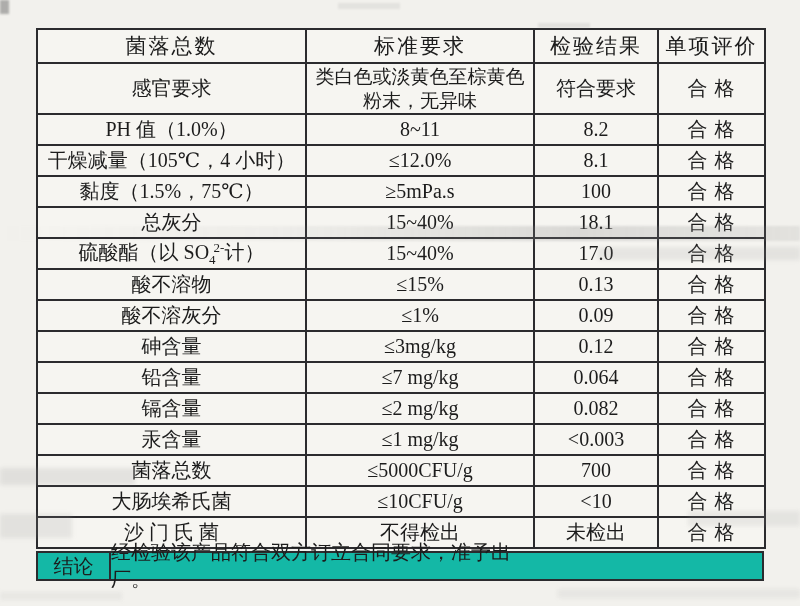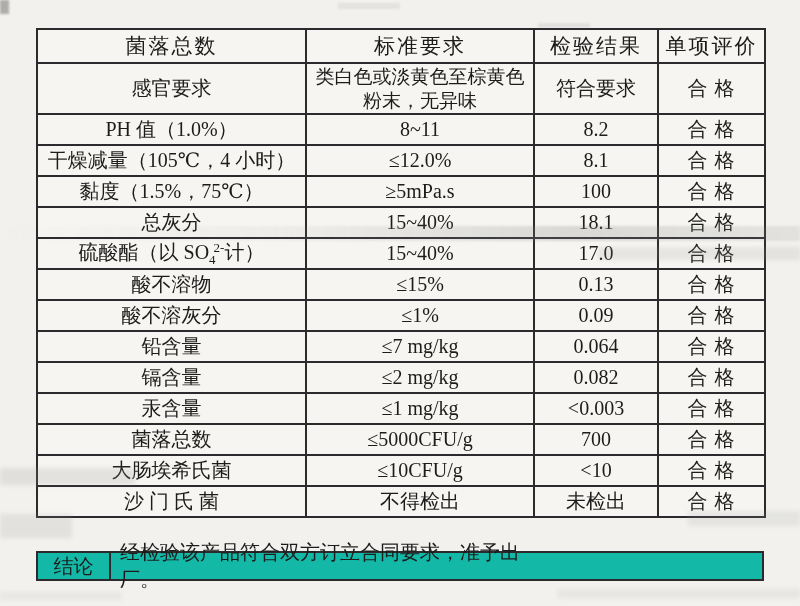--- a/index.html
+++ b/index.html
@@ -70,21 +70,20 @@
     font-size: 20px;
     flex: none;
   }
   .conclusion-text {
     flex: 1;
     display: flex;
     align-items: center;
     justify-content: center;
     padding-right: 235px;
     font-size: 20px;
-    padding-left: 9px;
   }
 
   
   .artifact { position: absolute; pointer-events: none; }
   .a1 { top: 226px; left: 0; width: 800px; height: 15px;
         background: linear-gradient(90deg, rgba(150,150,150,0) 0%, rgba(150,150,150,0.08) 35%,
                     rgba(135,135,135,0.25) 72%, rgba(135,135,135,0.14) 100%);
         filter: blur(1px); }
   .a2 { top: 247px; left: 598px; width: 202px; height: 13px;
         background: rgba(150,150,150,0.16); filter: blur(2px); }
@@ -168,20 +167,26 @@
         <td class="c-res">0.13</td>
         <td class="c-eval">合 格</td>
       </tr>
       <tr>
         <td class="c-item">酸不溶灰分</td>
         <td class="c-std">≤1%</td>
         <td class="c-res">0.09</td>
         <td class="c-eval">合 格</td>
       </tr>
       <tr>
+        <td class="c-item">砷含量</td>
+        <td class="c-std">≤3mg/kg</td>
+        <td class="c-res">0.12</td>
+        <td class="c-eval">合 格</td>
+      </tr>
+      <tr>
         <td class="c-item">铅含量</td>
         <td class="c-std">≤7 mg/kg</td>
         <td class="c-res">0.064</td>
         <td class="c-eval">合 格</td>
       </tr>
       <tr>
         <td class="c-item">镉含量</td>
         <td class="c-std">≤2 mg/kg</td>
         <td class="c-res">0.082</td>
         <td class="c-eval">合 格</td>

